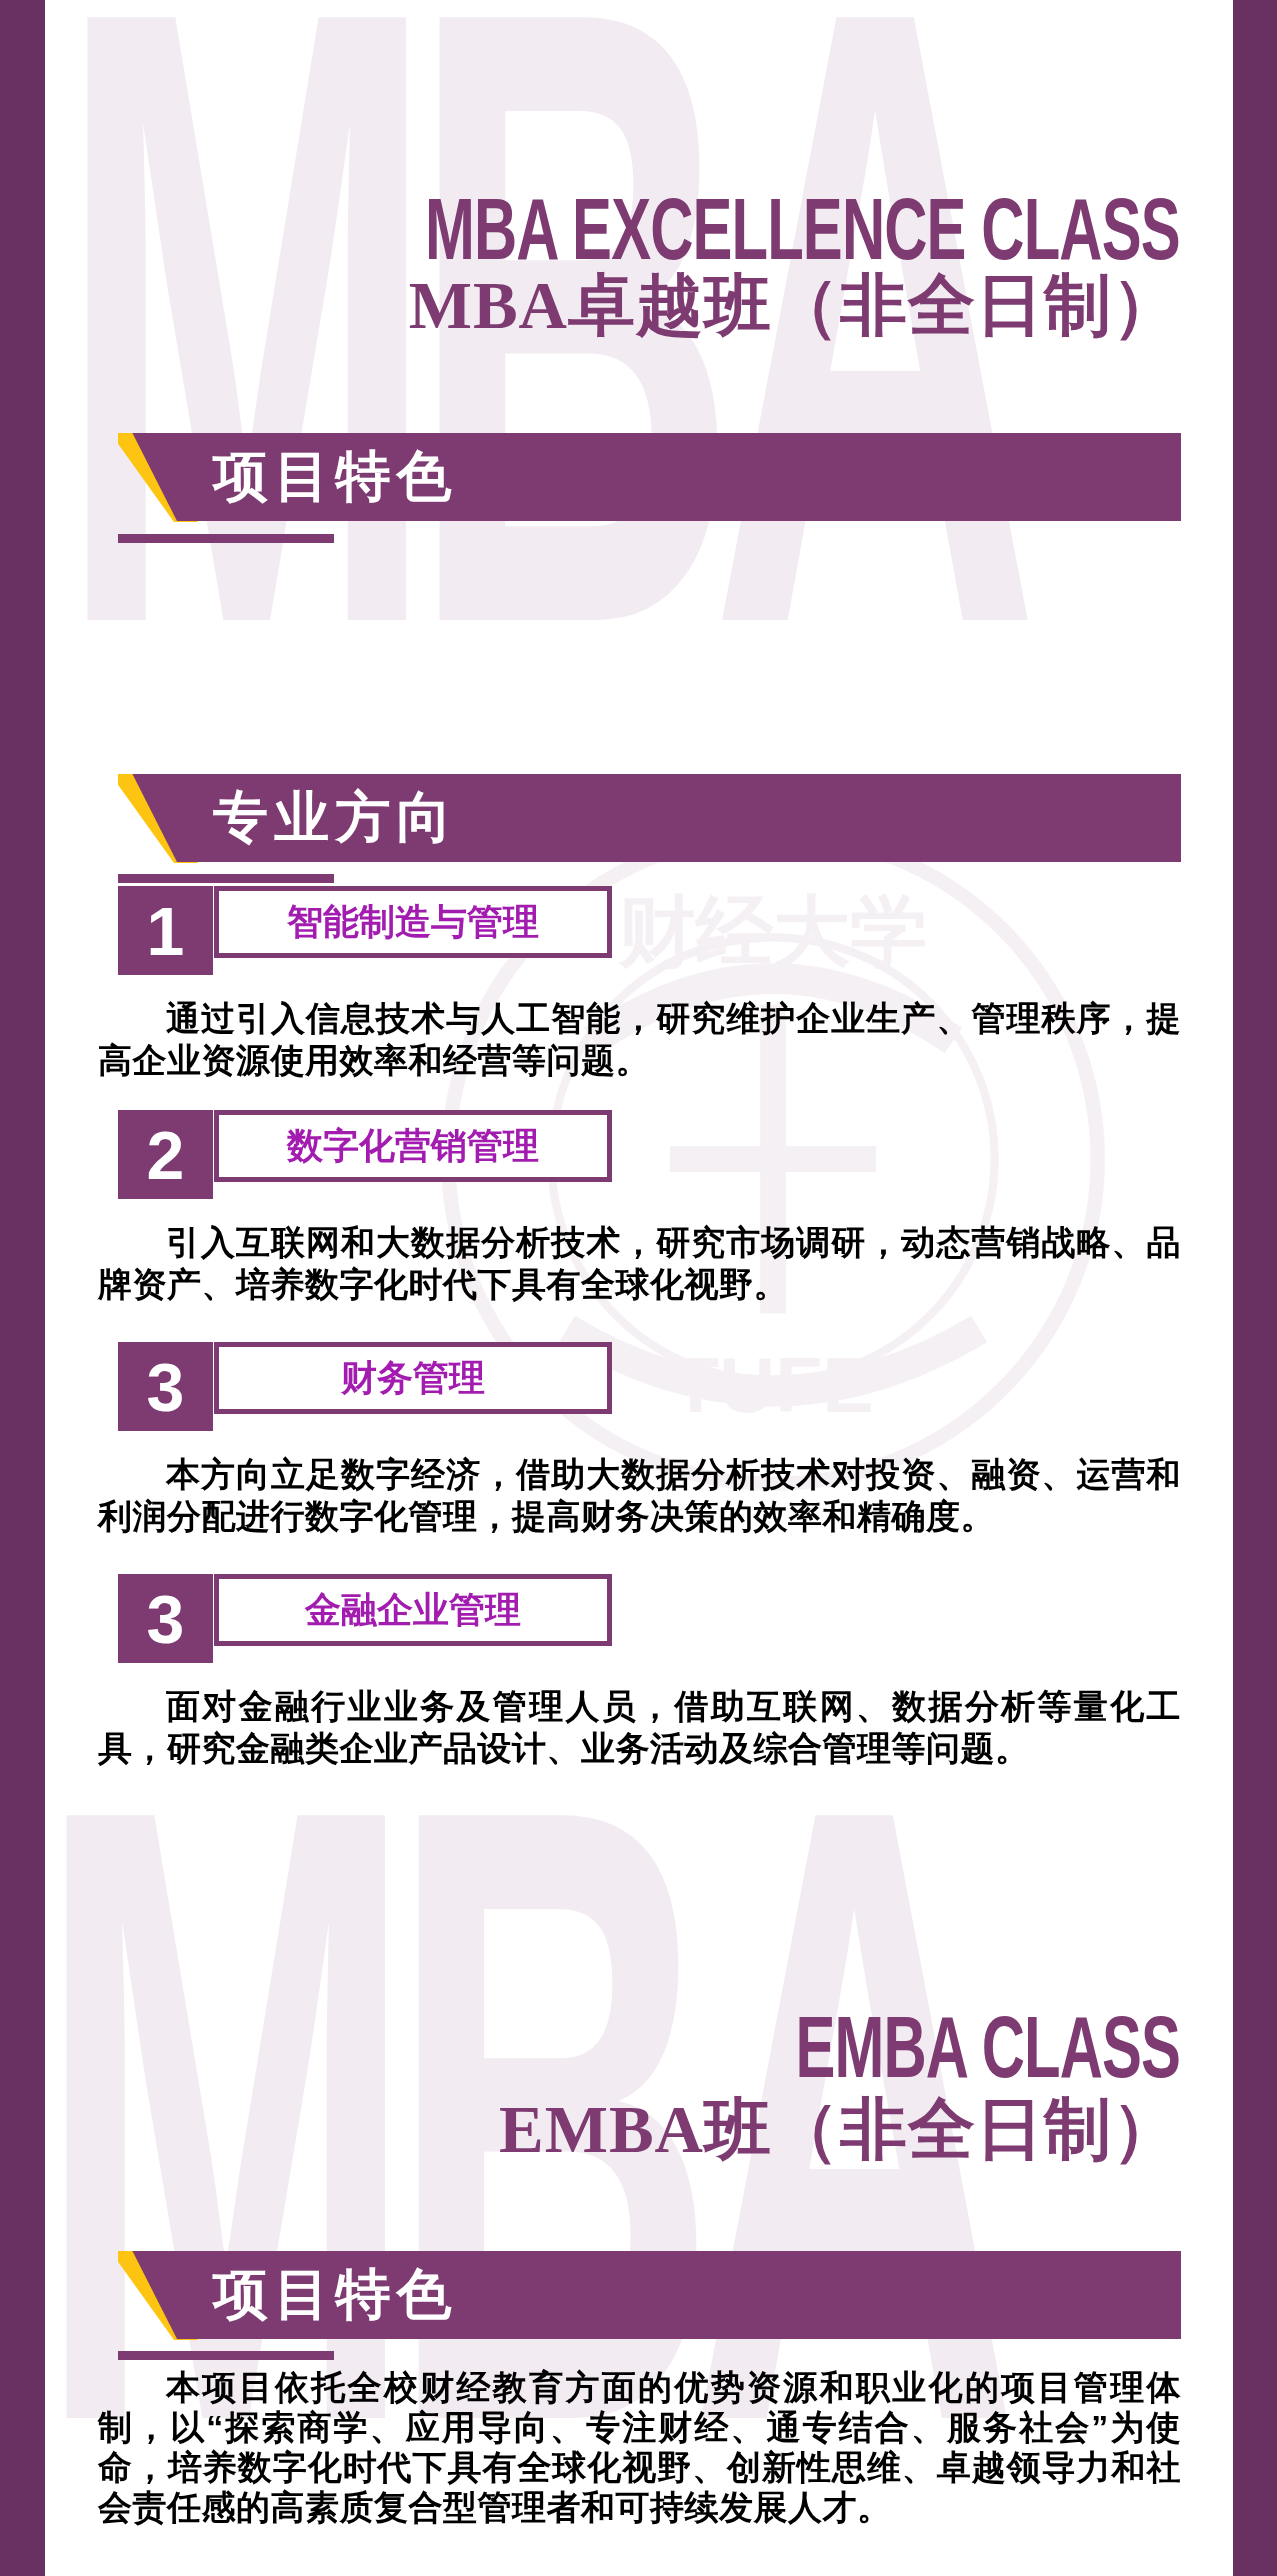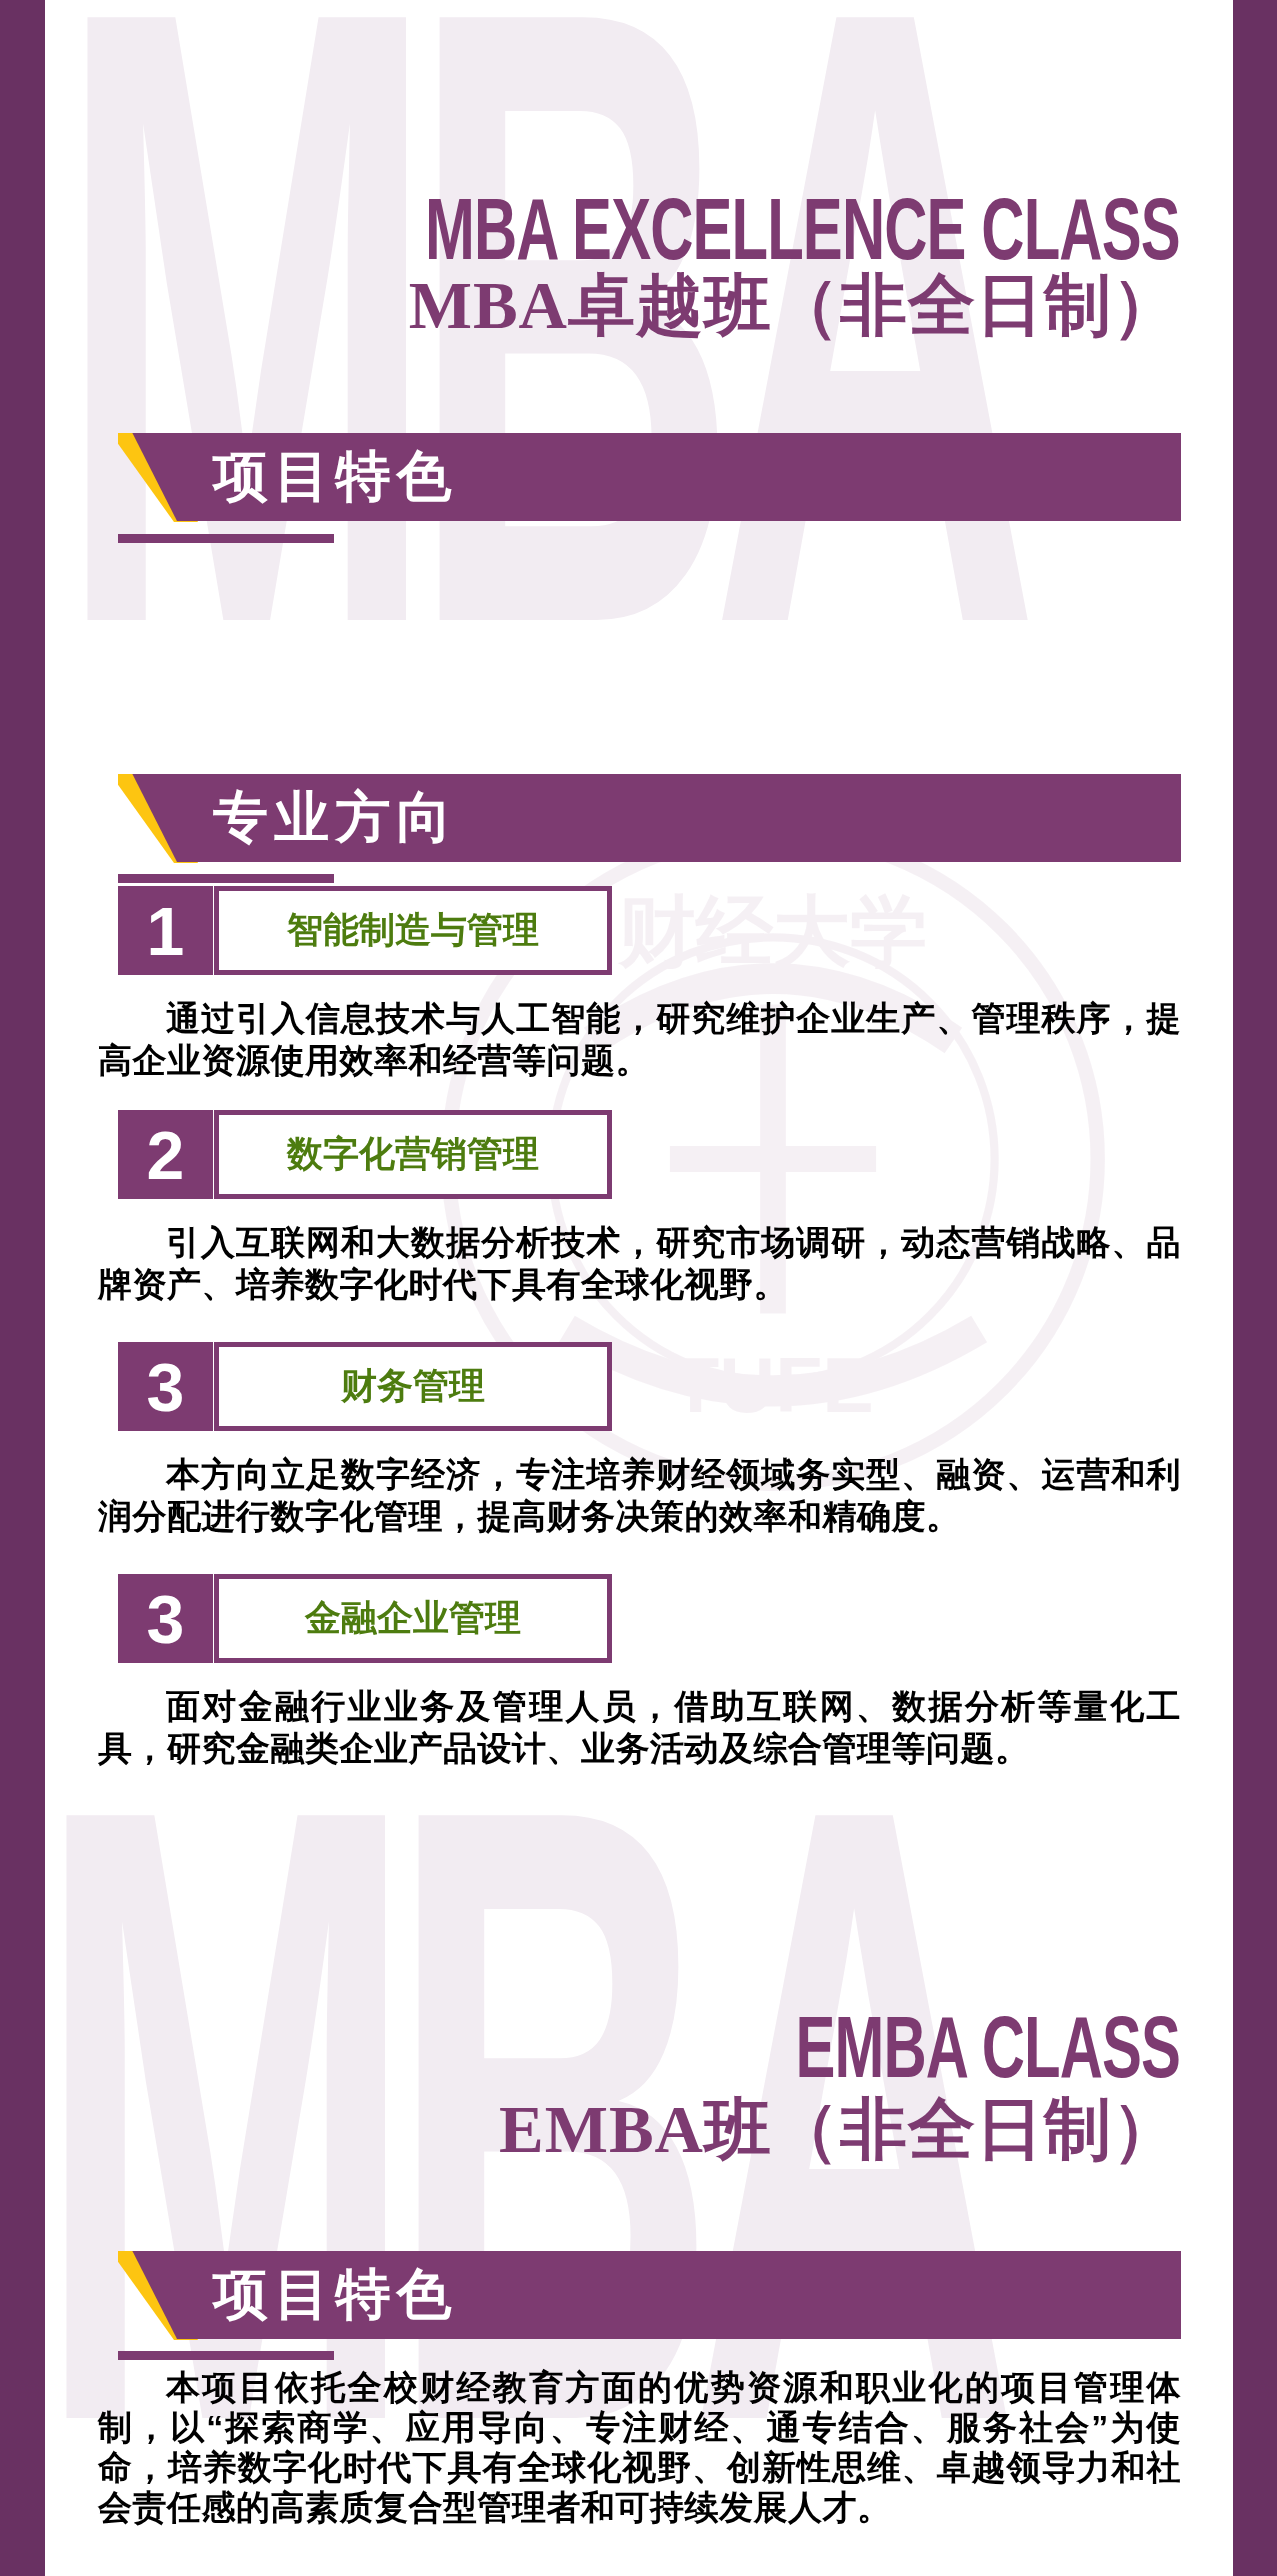--- a/index.html
+++ b/index.html
@@ -26,23 +26,23 @@
   .banner-tri{position:absolute;left:118px;width:82px;height:89px;background:#fdc511;z-index:1;
         clip-path:polygon(0 0,33px 0,80px 100%,56px 100%,0 12%);}
   .underline{position:absolute;left:118px;width:216px;height:8.8px;background:#7d3b71;z-index:2;}
   
   .para{position:absolute;left:98px;width:1083px;color:#000000;font-weight:bold;font-size:34px;
         line-height:40px;text-align:justify;text-indent:2em;z-index:2;letter-spacing:0.5px;}
   .item-para{line-height:42px;}
   
   .num-box{position:absolute;left:118px;width:95px;height:89px;background:#7d3b71;z-index:2;
         display:flex;align-items:center;justify-content:center;color:#ffffff;font-weight:bold;font-size:68px;}
-  .title-box{position:absolute;left:214px;width:398px;height:89px;background:#ffffff;z-index:2;
+  .title-box{position:absolute;left:214px;width:398px;height:72px;background:#ffffff;z-index:2;
         border:5.2px solid #7d3b71;box-sizing:border-box;display:flex;align-items:center;
-        justify-content:space-around;color:#4d7c0f;font-weight:bold;font-size:36px;padding:0 24px;}
+        justify-content:space-around;color:#a21caf;font-weight:bold;font-size:36px;padding:0 24px;}
 </style>
 </head>
 <body>
 
 <div class="page">
 
   <div class="wm-mba" style="left:57px;top:-121px;">MBA</div>
   <div class="wm-mba" style="left:36px;top:1677px;">MBA</div>
 
   <svg class="wm-seal" style="left:438px;top:824px;" width="670" height="670" viewBox="0 0 1300 1300">
@@ -74,21 +74,21 @@
   <div class="num-box" style="top:886px;">1</div>
   <div class="title-box" style="top:886px;">智能制造与管理</div>
   <div class="para item-para" style="top:997px;">通过引入信息技术与人工智能，研究维护企业生产、管理秩序，提高企业资源使用效率和经营等问题。</div>
 
   <div class="num-box" style="top:1110px;">2</div>
   <div class="title-box" style="top:1110px;">数字化营销管理</div>
   <div class="para item-para" style="top:1221px;">引入互联网和大数据分析技术，研究市场调研，动态营销战略、品牌资产、培养数字化时代下具有全球化视野。</div>
 
   <div class="num-box" style="top:1342px;">3</div>
   <div class="title-box" style="top:1342px;">财务管理</div>
-  <div class="para item-para" style="top:1453px;">本方向立足数字经济，专注培养财经领域务实型、融资、运营和利润分配进行数字化管理，提高财务决策的效率和精确度。</div>
+  <div class="para item-para" style="top:1453px;">本方向立足数字经济，借助大数据分析技术对投资、融资、运营和利润分配进行数字化管理，提高财务决策的效率和精确度。</div>
 
   <div class="num-box" style="top:1574px;">3</div>
   <div class="title-box" style="top:1574px;font-family:Liberation Mono, monospace;">金融企业管理</div>
   <div class="para item-para" style="top:1685px;">面对金融行业业务及管理人员，借助互联网、数据分析等量化工具，研究金融类企业产品设计、业务活动及综合管理等问题。</div>
 
   <div class="title-en" style="top:1996px;">EMBA CLASS</div>
   <div class="title-cn" style="top:2084px;text-align:right;">EMBA班（非全日制）</div>
 
   <div class="banner-tri" style="top:2251px;"></div>
   <div class="banner" style="top:2251px;">

